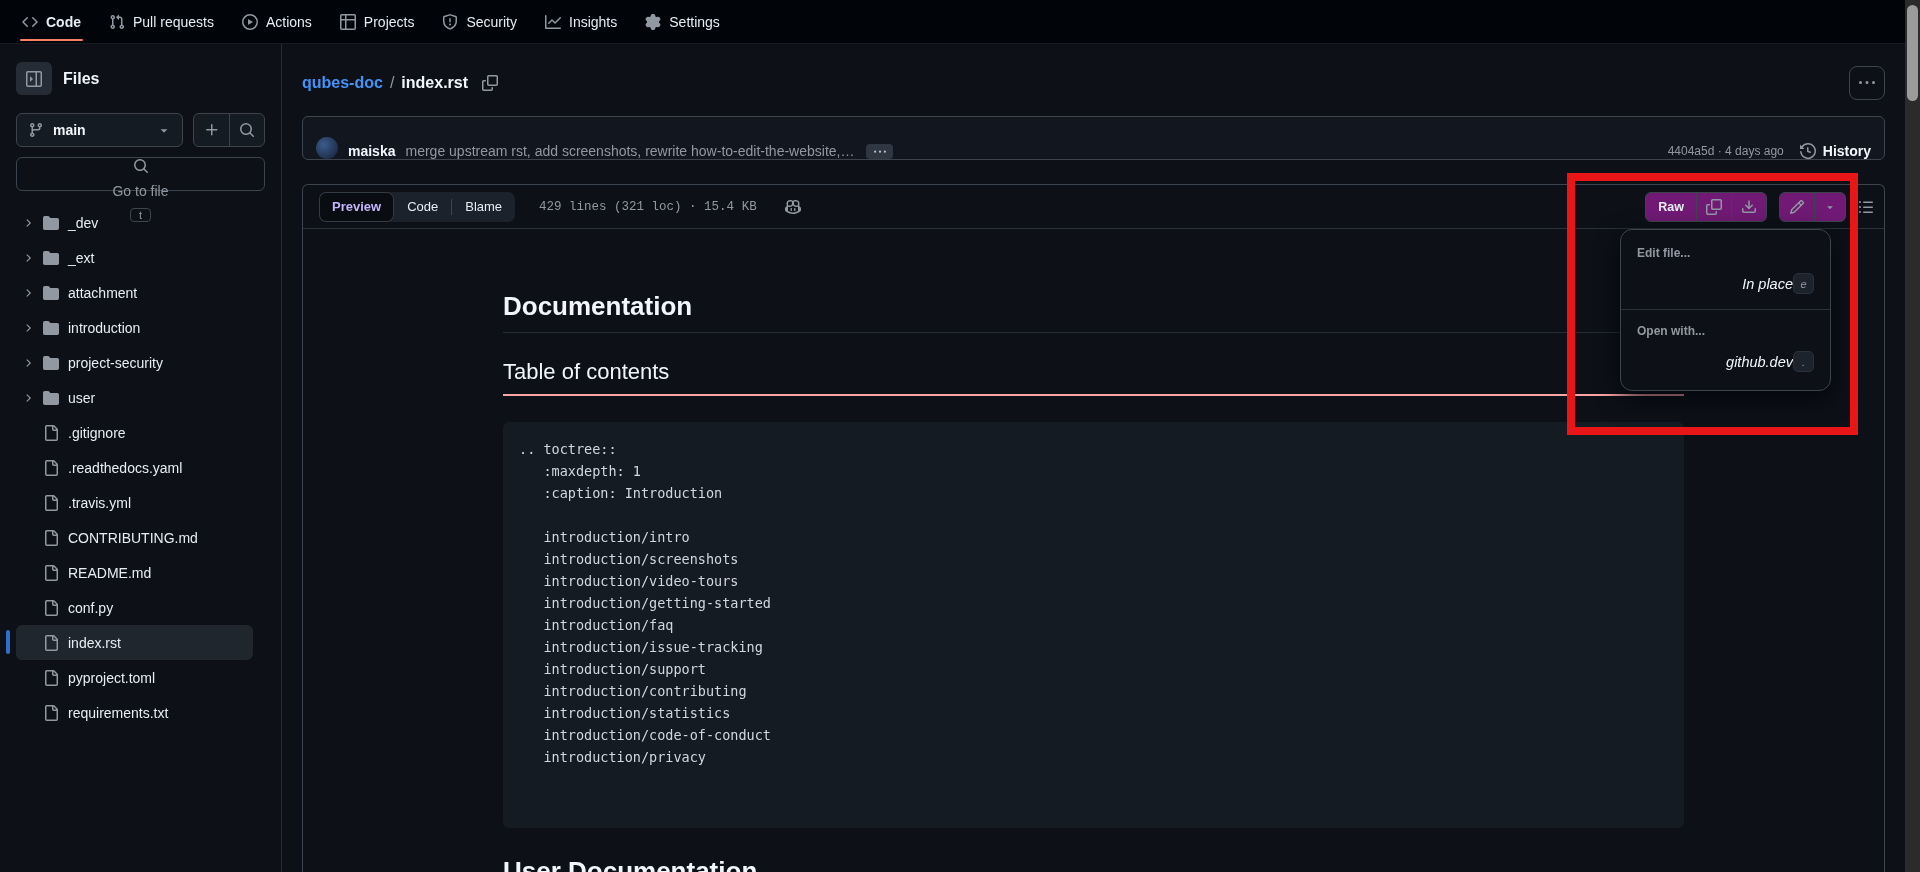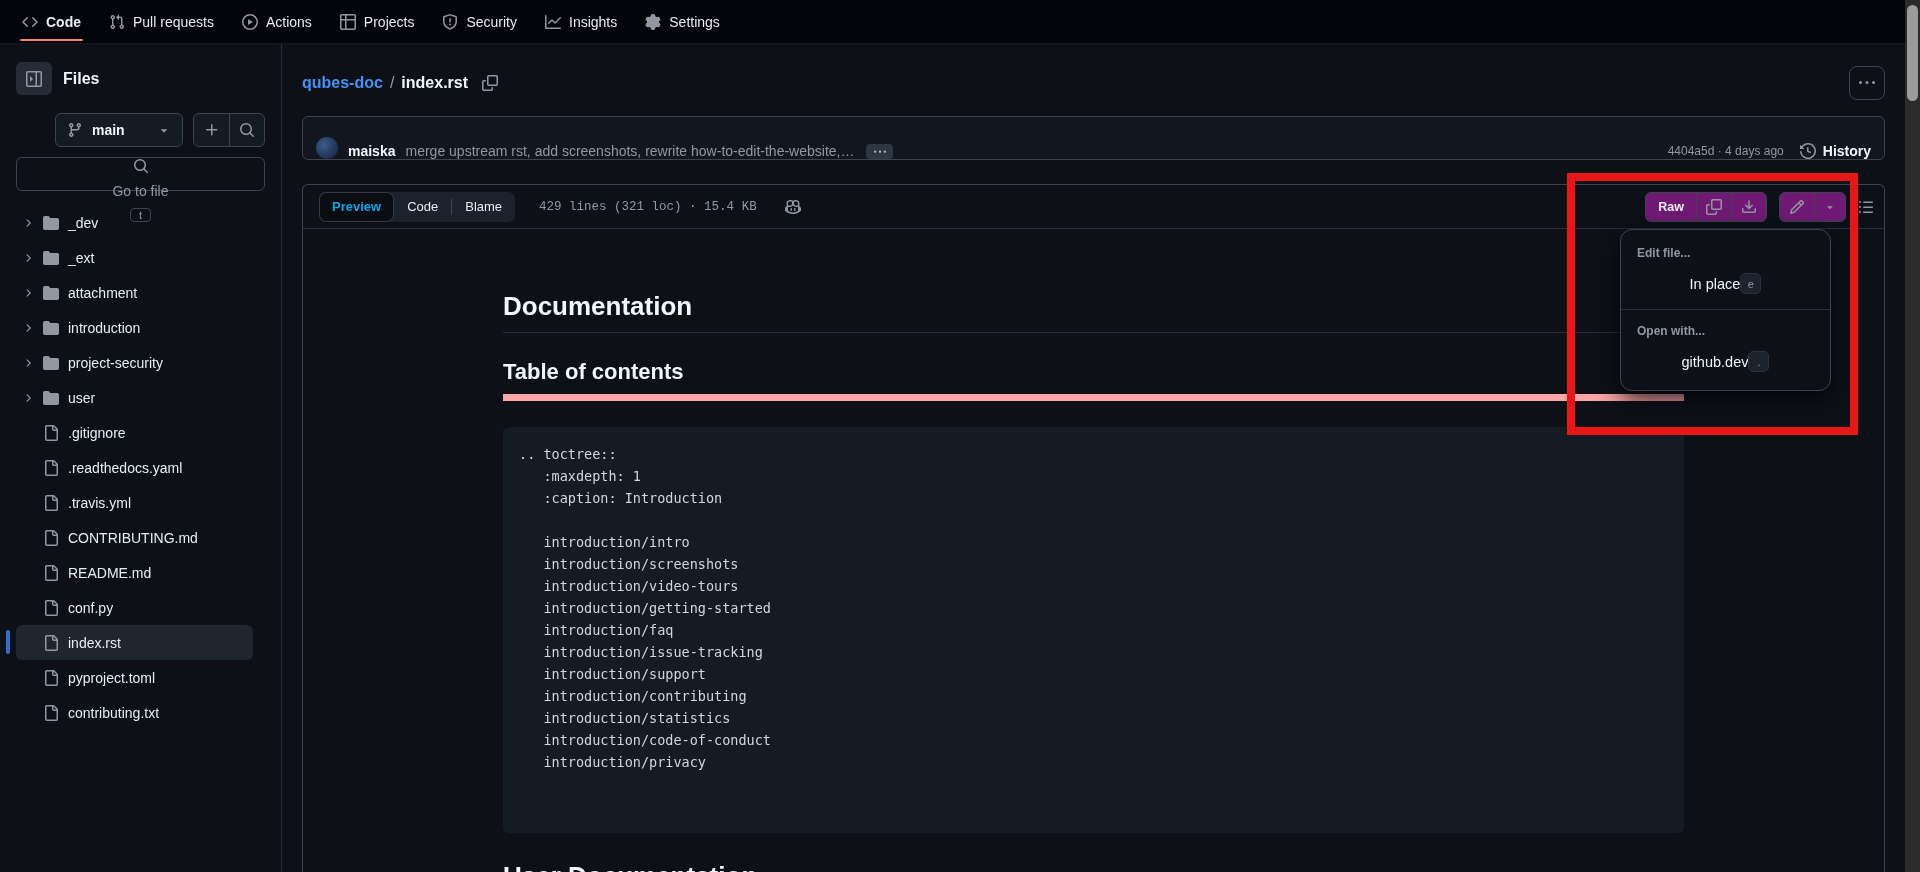--- a/index.html
+++ b/index.html
@@ -16,21 +16,21 @@
 
   
   .page { display:flex; height:828px; margin-right:15px; }
   .sidebar { width:282px; flex:none; border-right:1px solid #262c36; padding:18px 16px 0; }
   main { flex:1; min-width:0; padding:22px 20px 0; position:relative; overflow:hidden; }
 
   
   .sidebar-head { display:flex; align-items:center; gap:11px; }
   .panel-btn { width:36px; height:33px; border-radius:6px; background:#262c36; border:none; color:#9198a1; display:flex; align-items:center; justify-content:center; cursor:pointer; }
   .sidebar-title { font-size:16px; font-weight:700; color:#f0f6fc; }
-  .sidebar-controls { display:flex; gap:10px; margin-top:18px;margin-left:39px; }
+  .sidebar-controls { display:flex; gap:10px; margin-top:18px; }
   .branch-btn { flex:1; height:34px; border:1px solid #3d444d; background:#151b23; border-radius:6px; display:flex; align-items:center; gap:9px; padding:0 11px; color:#f0f6fc; font-size:14px; font-weight:600; cursor:pointer; }
   .branch-btn .b-ic { color:#9198a1; display:flex; }
   .branch-btn .caret { margin-left:auto; color:#9198a1; display:flex; }
   .btn-group { display:flex; border:1px solid #3d444d; border-radius:6px; height:34px; background:#151b23; overflow:hidden; }
   .btn-group button { width:35px; border:none; background:transparent; color:#9198a1; display:flex; align-items:center; justify-content:center; cursor:pointer; }
   .btn-group button + button { border-left:1px solid #3d444d; }
   .goto { margin-top:10px; height:34px; border:1px solid #3d444d; border-radius:6px; display:flex; align-items:center; padding:0 9px; gap:9px; color:#9198a1; cursor:text;flex-direction:column; }
   .goto .ph { font-size:14px; flex:1; }
   .goto kbd { width:21px; height:22px; border:1px solid #3d444d; border-radius:4px; font-size:11px; display:flex; align-items:center; justify-content:center; color:#9198a1; font-family:inherit; }
   .tree { margin-top:14px; padding-right:12px;text-align:right; }
@@ -58,43 +58,43 @@
   .commit-right { margin-left:auto; display:flex; align-items:center; gap:16px; }
   .commit-meta { font-size:12px; color:#9198a1; cursor:pointer; }
   .history-btn { display:flex; align-items:center; gap:7px; background:none; border:none; color:#f0f6fc; font-size:14px; font-weight:600; cursor:pointer; }
   .history-btn .h-ic { color:#9198a1; display:flex; }
 
   
   .file-box { margin-top:24px; border:1px solid #3d444d; border-bottom:none; border-radius:6px 6px 0 0; min-height:660px; }
   .file-toolbar { height:44px; display:flex; align-items:center; padding:0 10px; gap:18px; border-bottom:1px solid #2a313c; }
   .segmented { background:#1c222b; border-radius:7px; height:30px; display:flex; align-items:center; margin-left:6px; }
   .seg { padding:0 13px; height:30px; display:flex; align-items:center; font-size:13px; color:#e6edf3; cursor:pointer; border-radius:7px; }
-  .seg.active { background:#090c10; font-weight:600; color:#0ea5e9; box-shadow:inset 0 0 0 1px #343b45; }
+  .seg.active { background:#090c10; font-weight:600; color:#c4b5fd; box-shadow:inset 0 0 0 1px #343b45; }
   .seg-div { width:1px; height:16px; background:#3d444d; }
   .file-stats { font-family:"Liberation Mono","DejaVu Sans Mono",monospace; font-size:12.5px; color:#9198a1; margin-left:6px; }
   .copilot-btn { color:#9198a1; background:none; border:none; display:flex; margin-left:10px; cursor:pointer; }
   .toolbar-right { margin-left:auto; display:flex; align-items:center; gap:12px; }
   .tb-group { display:flex; height:30px; border:1px solid #3d444d; border-radius:6px; background:#701a75; overflow:hidden; }
   .tb-cell { display:flex; align-items:center; justify-content:center; padding:0 9px; color:#e6edf3; border:none; background:transparent; font-size:12.5px; font-weight:600; cursor:pointer; font-family:inherit; }
   .tb-cell .tb-ic { color:#9198a1; display:flex; }
   .tb-cell + .tb-cell { border-left:1px solid #3d444d; }
   .raw-cell { padding:0 12px; }
   .symbols-btn { background:none; border:none; color:#9198a1; display:flex; cursor:pointer; }
 
   
   .doc { padding:62px 200px 0; }
   .doc h1 { font-size:26px; font-weight:600; color:#f0f6fc; padding-bottom:10px; border-bottom:1px solid #262c36; }
-  .doc h2 { margin-top:26px; font-size:22px; font-weight:700; color:#f0f6fc; padding-bottom:9px; border-bottom:7px solid #fca5a5; }
+  .doc h2 { margin-top:26px; font-size:22px; font-weight:400; color:#f0f6fc; padding-bottom:9px; border-bottom:2px solid #fca5a5; }
   .doc pre { margin-top:26px; background:#151b23; border-radius:6px; padding:16px 16px 60px; font-family:"DejaVu Sans Mono","Liberation Mono",monospace; font-size:13.5px; line-height:22px; color:#d1d7e0; white-space:pre; overflow:hidden; }
   .doc .h1-cut { margin-top:28px; border-bottom:none; }
 
   
   .dropdown { position:absolute; left:1620px; top:229px; width:211px; background:#0d1117; border:1px solid #3d444d; border-radius:12px; box-shadow:0 8px 24px rgba(1,4,9,0.85); padding:9px 0 10px; z-index:40; }
   .menu-header { padding:7px 16px 5px; font-size:12px; font-weight:600; color:#9198a1; }
-  .menu-item { display:flex; align-items:center; justify-content:center; padding:8px 16px; font-size:14.5px; color:#f0f6fc; cursor:pointer; }
+  .menu-item { display:flex; align-items:center; justify-content:flex-end; padding:8px 16px; font-size:14.5px; color:#f0f6fc; cursor:pointer;font-style:italic; }
   .menu-item kbd { min-width:21px; height:21px; background:#1c232c; border:1px solid #2a313c; border-radius:5px; color:#9198a1; font-size:11px; display:flex; align-items:center; justify-content:center; font-family:inherit; padding:0 4px; }
   .menu-divider { height:1px; background:#2a313c; margin:7px 0; }
 
   
   .annotation { position:absolute; left:1567px; top:173px; width:291px; height:262px; border:8px solid var(--annotation,#e81616); z-index:50; pointer-events:none; }
   .scrollbar { position:fixed; right:0; top:0; width:15px; height:872px; background:#2b2b2b; z-index:60; }
   .scrollbar .thumb { position:absolute; left:2px; top:5px; width:11px; height:96px; background:#9b9b9b; border-radius:6px; cursor:pointer; }
 </style>
 </head>
 <body>
@@ -363,21 +363,21 @@
           </span>
           <span>pyproject.toml</span>
         </div>
         <div class="tree-row">
           <span class="chev"></span>
           <span class="t-ic">
             <svg viewBox="0 0 16 16" width="16" height="16" fill="currentColor">
               <path d="M2 1.75C2 .784 2.784 0 3.75 0h6.586c.464 0 .909.184 1.237.513l2.914 2.914c.329.328.513.773.513 1.237v9.586A1.75 1.75 0 0 1 13.25 16h-9.5A1.75 1.75 0 0 1 2 14.25Zm1.75-.25a.25.25 0 0 0-.25.25v12.5c0 .138.112.25.25.25h9.5a.25.25 0 0 0 .25-.25V6h-2.75A1.75 1.75 0 0 1 9 4.25V1.5Zm6.75.062V4.25c0 .138.112.25.25.25h2.688l-.011-.013-2.914-2.914-.013-.011Z"></path>
             </svg>
           </span>
-          <span>contributing.txt</span>
+          <span>requirements.txt</span>
         </div>
       </div>
   </aside>
 
   <main>
     <div class="breadcrumb-row">
       <div class="breadcrumb">
         <span class="crumb-repo">qubes-doc</span>
         <span class="crumb-sep">/</span>
         <span class="crumb-file">index.rst</span>

